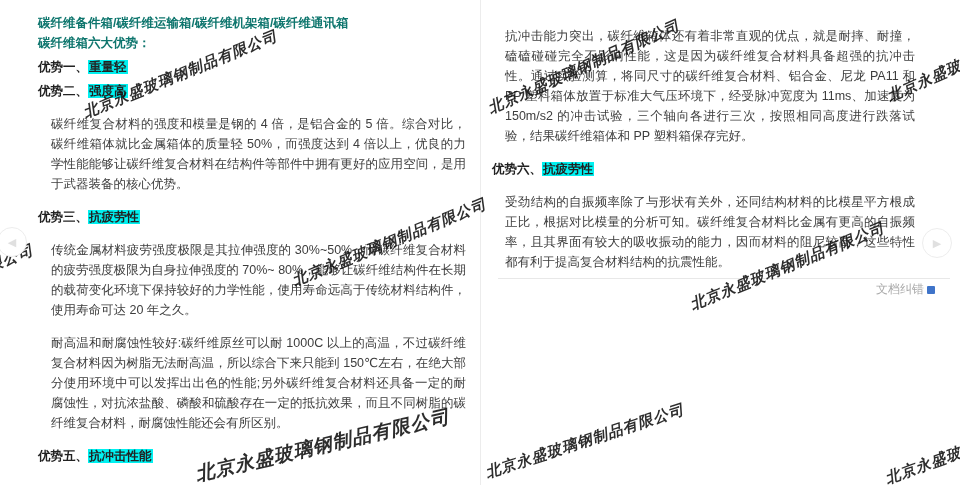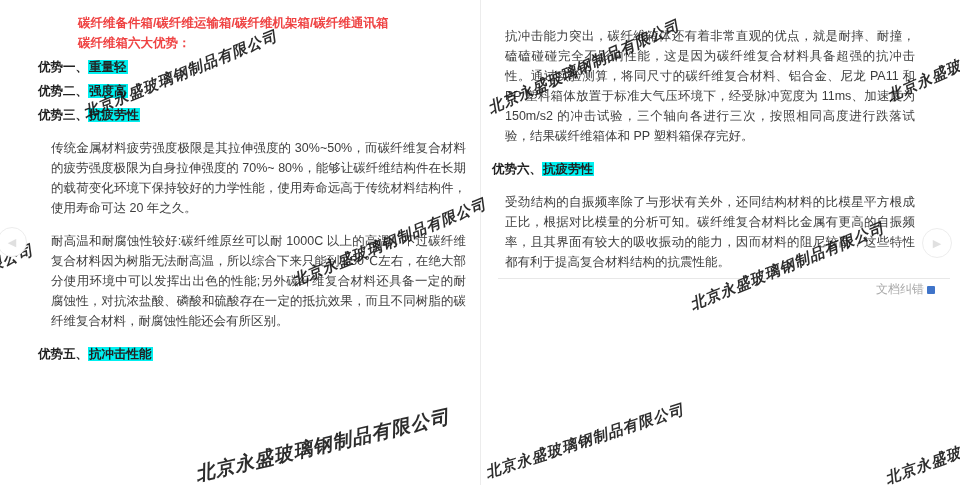--- a/index.html
+++ b/index.html
@@ -10,21 +10,21 @@
     font-family:"Liberation Sans","DejaVu Sans",sans-serif;
   }
   
   .page {
     position:absolute; top:13px;
     font-size:12.5px; line-height:20px; color:#3d3d3d;
     text-align:justify;
   }
   .page-left  { left:38px;  width:441px; }
   .page-right { left:492px; width:436px; }
-  .doc-title { font-weight:bold; color:#ef4444;margin-left:40px; }
+  .doc-title { font-weight:bold; color:#0f766e; }
   .sec-heading { font-weight:bold; color:#222; margin-top:4px; }
   .hl { background:#00f0f0; padding:0 1px; }
   .page p { margin:13px; }
 
   
   .gutter { position:absolute; left:480px; top:0; width:1px; height:485px; background:#ececec; }
 
   
   .page-end-line { position:absolute; left:498px; top:278px; width:452px; height:1px; background:#e8e8e8; }
   .footer-widget {
@@ -71,20 +71,21 @@
   <div class="doc-title">碳纤维备件箱/碳纤维运输箱/碳纤维机架箱/碳纤维通讯箱</div>
   <div class="doc-title">碳纤维箱六大优势：</div>
 
   <div class="sec-heading">
     <span>优势一、</span><span class="hl">重量轻</span>
   </div>
 
   <div class="sec-heading">
     <span>优势二、</span><span class="hl">强度高</span>
   </div>
+  <p>碳纤维复合材料的强度和模量是钢的 4 倍，是铝合金的 5 倍。综合对比，碳纤维箱体就比金属箱体的质量轻 50%，而强度达到 4 倍以上，优良的力学性能能够让碳纤维复合材料在结构件等部件中拥有更好的应用空间，是用于武器装备的核心优势。</p>
 
   <div class="sec-heading">
     <span>优势三、</span><span class="hl">抗疲劳性</span>
   </div>
   <p>传统金属材料疲劳强度极限是其拉伸强度的 30%~50%，而碳纤维复合材料的疲劳强度极限为自身拉伸强度的 70%~ 80%，能够让碳纤维结构件在长期的载荷变化环境下保持较好的力学性能，使用寿命远高于传统材料结构件，使用寿命可达 20 年之久。</p>
 
   <p>耐高温和耐腐蚀性较好:碳纤维原丝可以耐 1000C 以上的高温，不过碳纤维复合材料因为树脂无法耐高温，所以综合下来只能到 150℃左右，在绝大部分使用环境中可以发挥出出色的性能;另外碳纤维复合材料还具备一定的耐腐蚀性，对抗浓盐酸、磷酸和硫酸存在一定的抵抗效果，而且不同树脂的碳纤维复合材料，耐腐蚀性能还会有所区别。</p>
 
   <div class="sec-heading">
     <span>优势五、</span><span class="hl">抗冲击性能</span>

